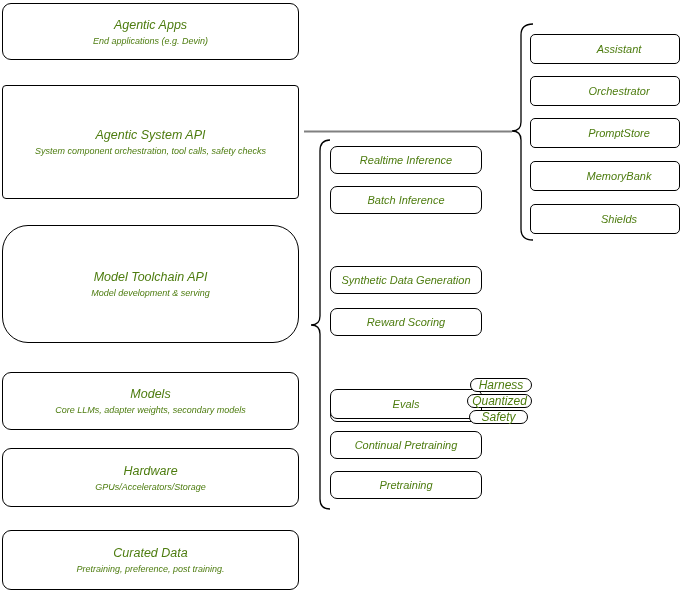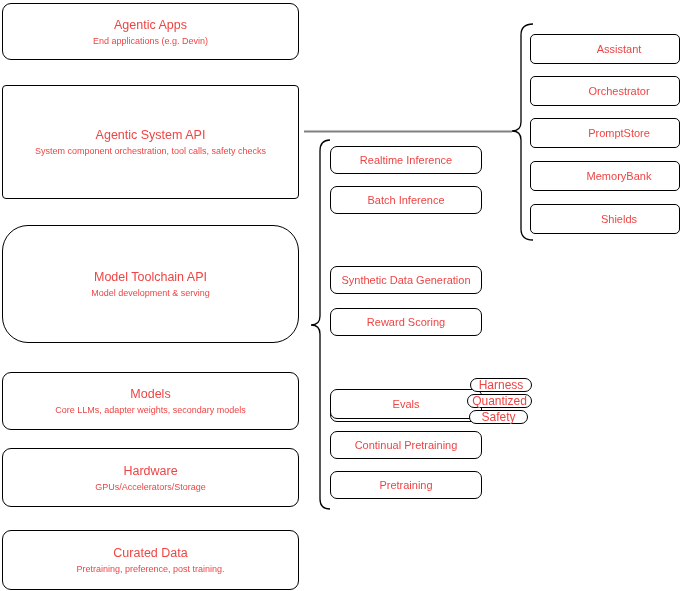--- a/index.html
+++ b/index.html
@@ -2,22 +2,23 @@
 <html><head>
 <meta charset="utf-8">
 <style>
   html, body { margin: 0; padding: 0; background: #ffffff; }
   .canvas {
     position: relative;
     width: 682px;
     height: 591px;
     background: #ffffff;
     font-family: "Liberation Sans", sans-serif;
-    color: #ef4444;
+    color: #4d7c0f;
     overflow: hidden;
+    font-style: italic;
   }
   .overlay {
     position: absolute;
     left: 0; top: 0;
     width: 682px; height: 591px;
     z-index: 0;
     pointer-events: none;
   }
   .lbox {
     position: absolute;

